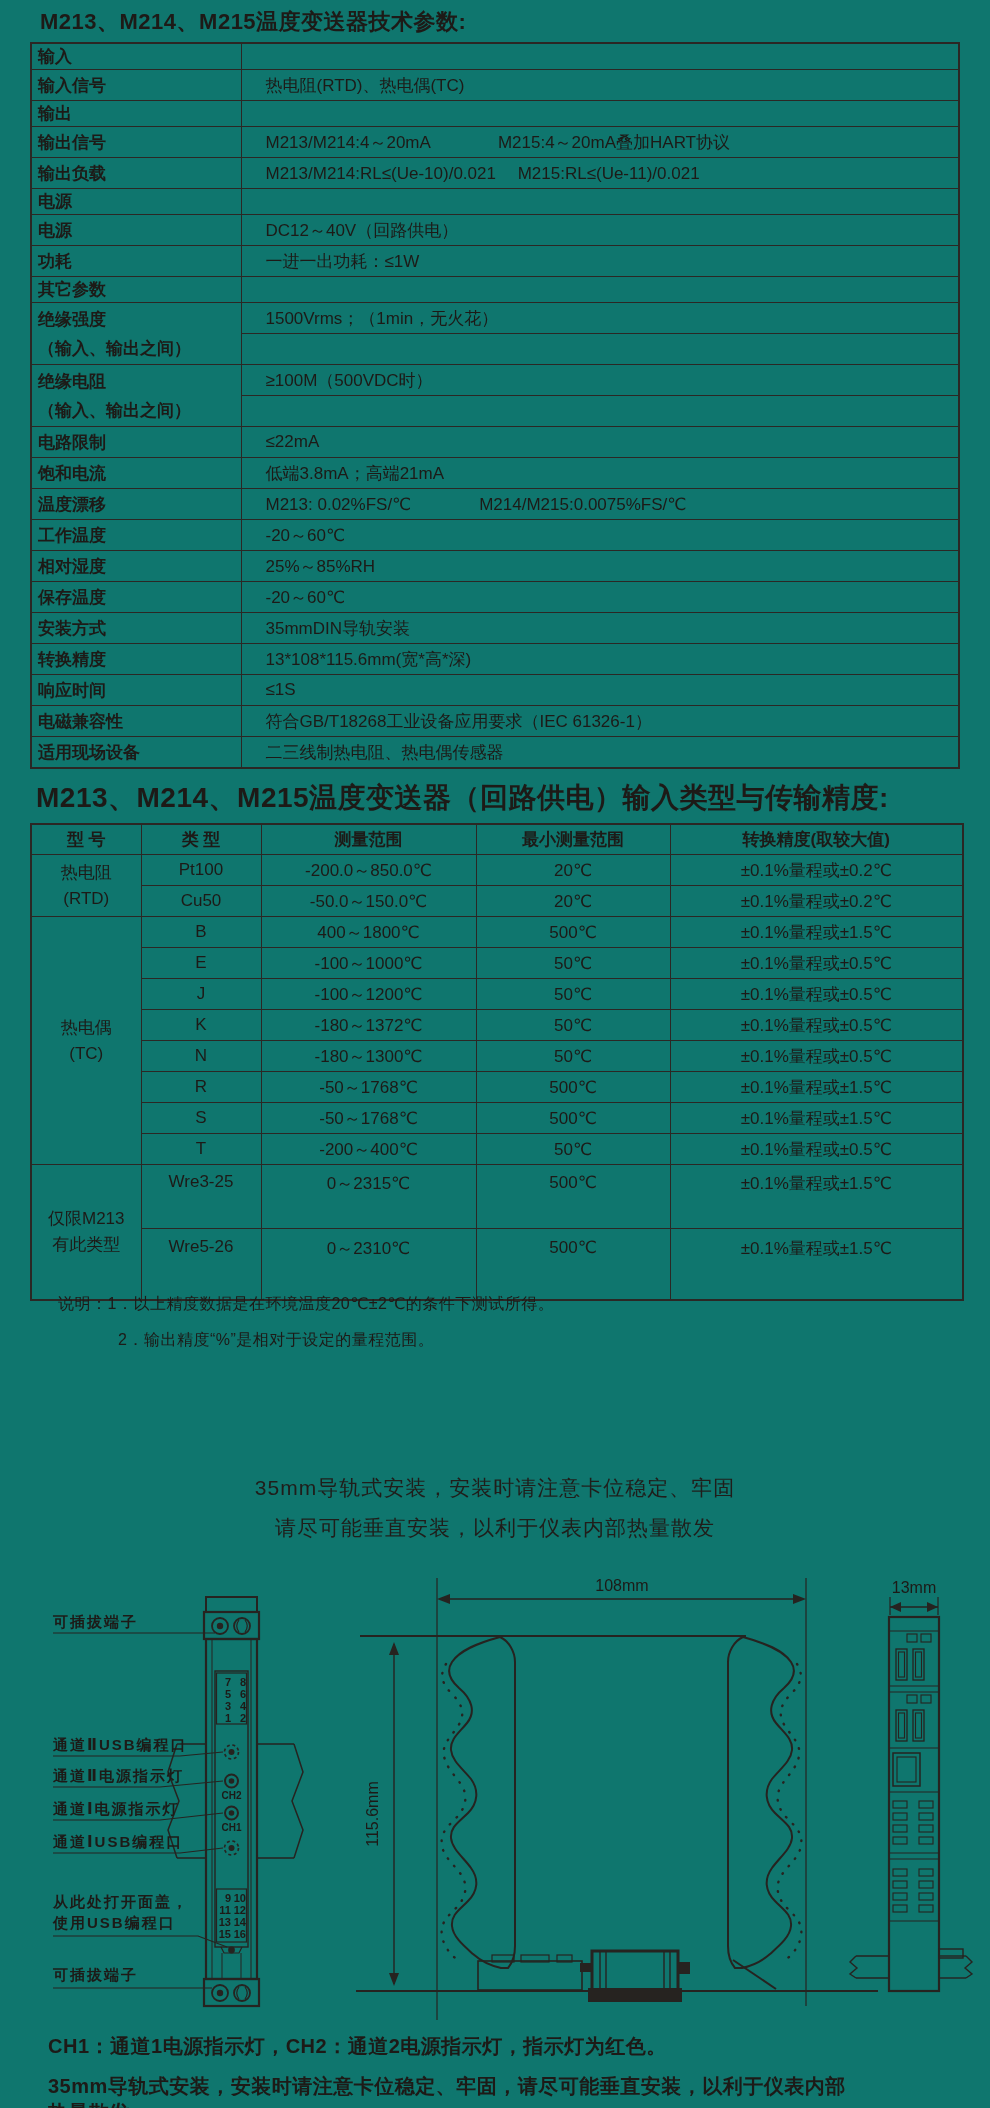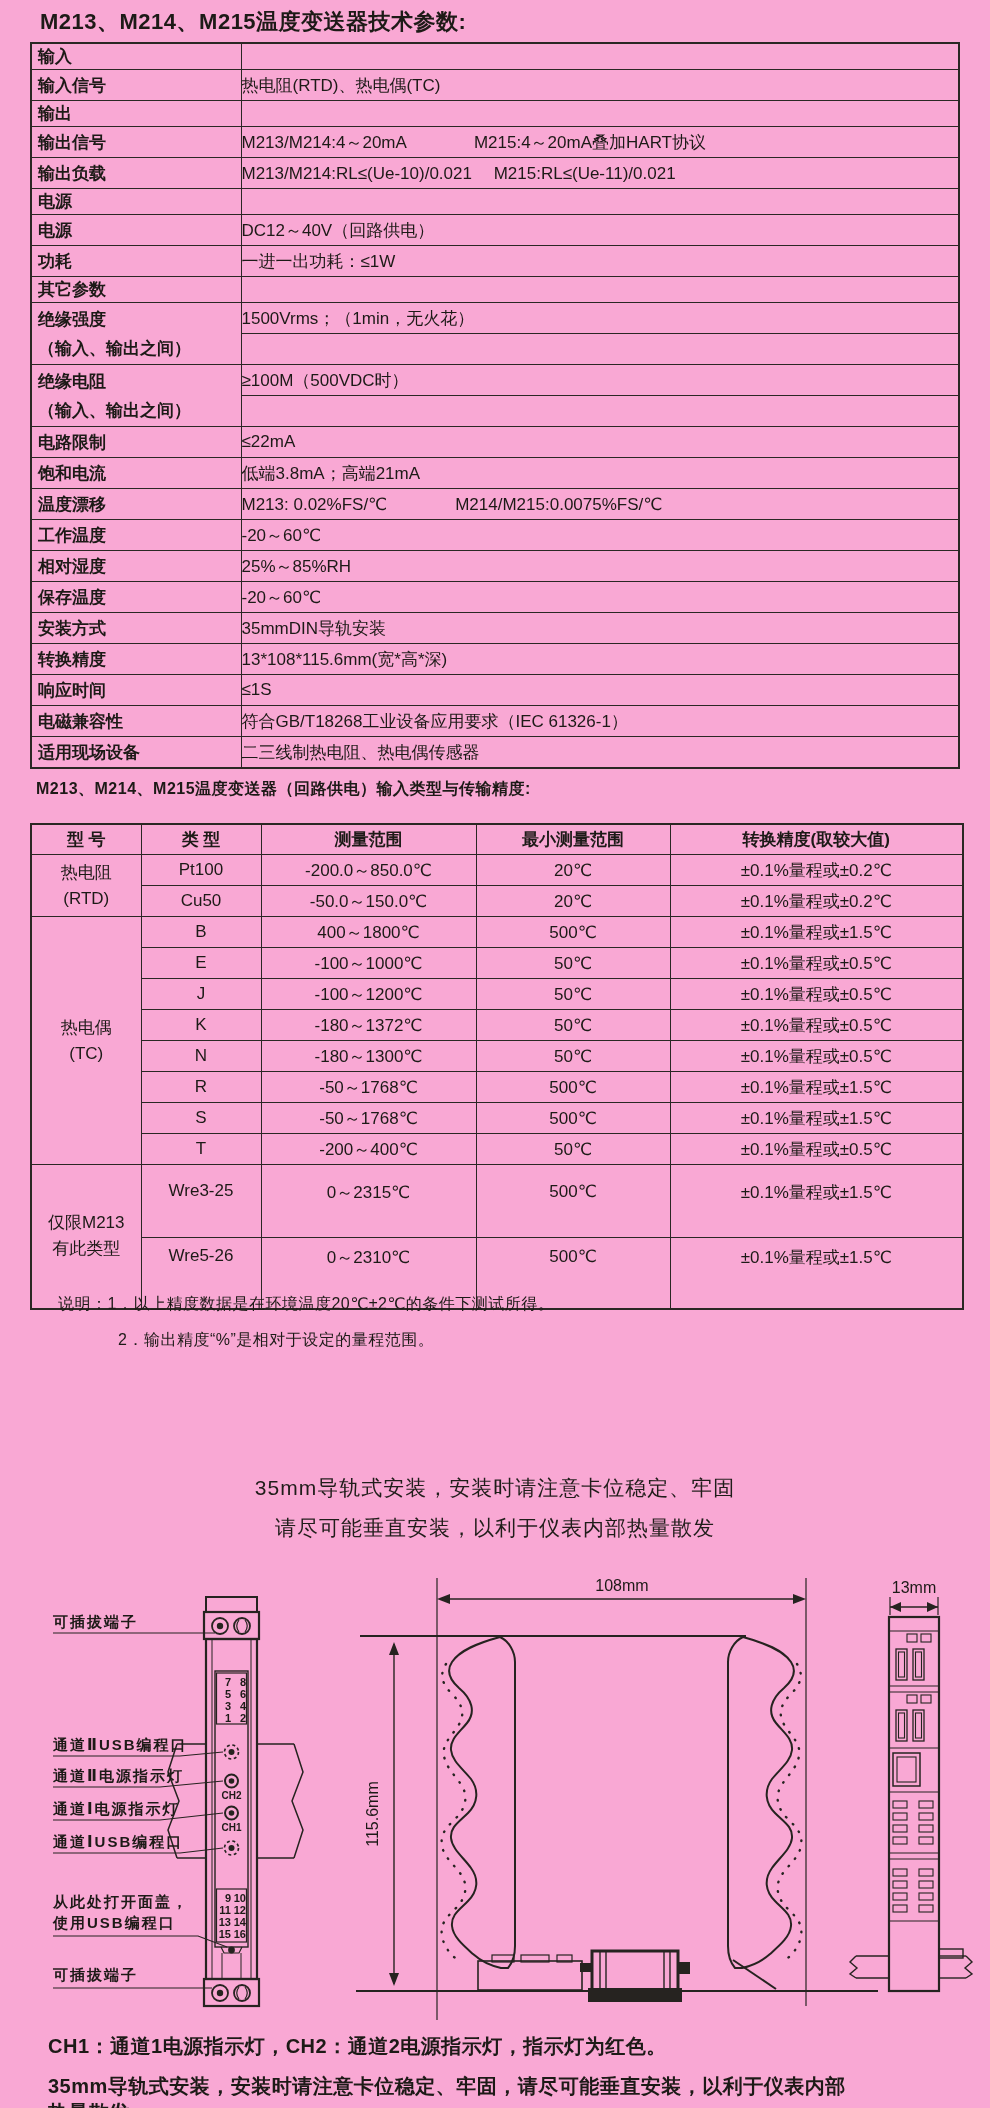--- a/index.html
+++ b/index.html
@@ -1,38 +1,38 @@
 <!DOCTYPE html>
 <html><head>
 <meta charset="utf-8">
 <style>
   html,body{margin:0;padding:0;}
-  #page{position:relative;width:990px;height:2108px;background:#f9a8d4;overflow:hidden;
+  #page{position:relative;width:990px;height:2108px;background:#0f766e;overflow:hidden;
         font-family:"Liberation Sans","DejaVu Sans",sans-serif;color:#1d1a17;}
   .abs{position:absolute;}
   .h1{font-size:22px;font-weight:bold;letter-spacing:0.5px;}
-  .h2{font-size:16px;font-weight:bold;letter-spacing:0.5px;}
+  .h2{font-size:28px;font-weight:bold;letter-spacing:0.5px;}
   .h3{font-size:24px;font-weight:bold;width:100%;text-align:center;letter-spacing:1px;}
   .sub{font-size:21px;width:100%;text-align:center;letter-spacing:1px;color:#201d1a;}
   .note{font-size:16px;font-weight:normal;letter-spacing:0.5px;}
   .foot{font-size:20px;font-weight:bold;letter-spacing:0.5px;}
   table{border-collapse:collapse;table-layout:fixed;background:transparent;}
   #spec{position:absolute;left:30px;top:42px;width:928px;border:2px solid #2b2724;}
   #spec td{border:1.5px solid #2b2724;font-size:17px;vertical-align:middle;overflow:hidden;white-space:nowrap;}
   #spec td.lbl{padding-left:6px;font-weight:bold;}
-  #spec td.val{padding-left:0;font-weight:500;}
+  #spec td.val{padding-left:24px;font-weight:500;}
   #spec tr.sec td{height:22px;}
   #spec tr.data td{height:28px;}
   #spec td.lbl div{line-height:29px;height:29px;}
   #acc{position:absolute;left:30px;top:823px;width:932px;border:2px solid #2b2724;}
   #acc th,#acc td{border:1.5px solid #2b2724;font-size:17px;text-align:center;vertical-align:middle;overflow:hidden;}
   #acc th{height:27px;font-weight:bold;}
   #acc td{height:28px;font-weight:500;}
   #acc td.model{font-weight:500;line-height:26px;}
-  #acc tr.tall td{height:55px;vertical-align:top;padding-top:16px;}
+  #acc tr.tall td{height:55px;vertical-align:top;padding-top:7px;}
   #acc tr.tall2 td{height:61px;vertical-align:top;padding-top:8px;}
   #acc tr.tall td.model,#acc tr.tall2 td.model{vertical-align:middle;padding-top:0;}
   svg text{font-family:"Liberation Sans","DejaVu Sans",sans-serif;fill:#1d1a17;}
   .callout{font-size:15px;font-weight:bold;letter-spacing:2px;}
   .dimtxt{font-size:16px;font-weight:500;}
   .pin{font-size:11px;font-weight:bold;}
   .ch{font-size:10px;font-weight:bold;}
 </style>
 </head>
 <body>

